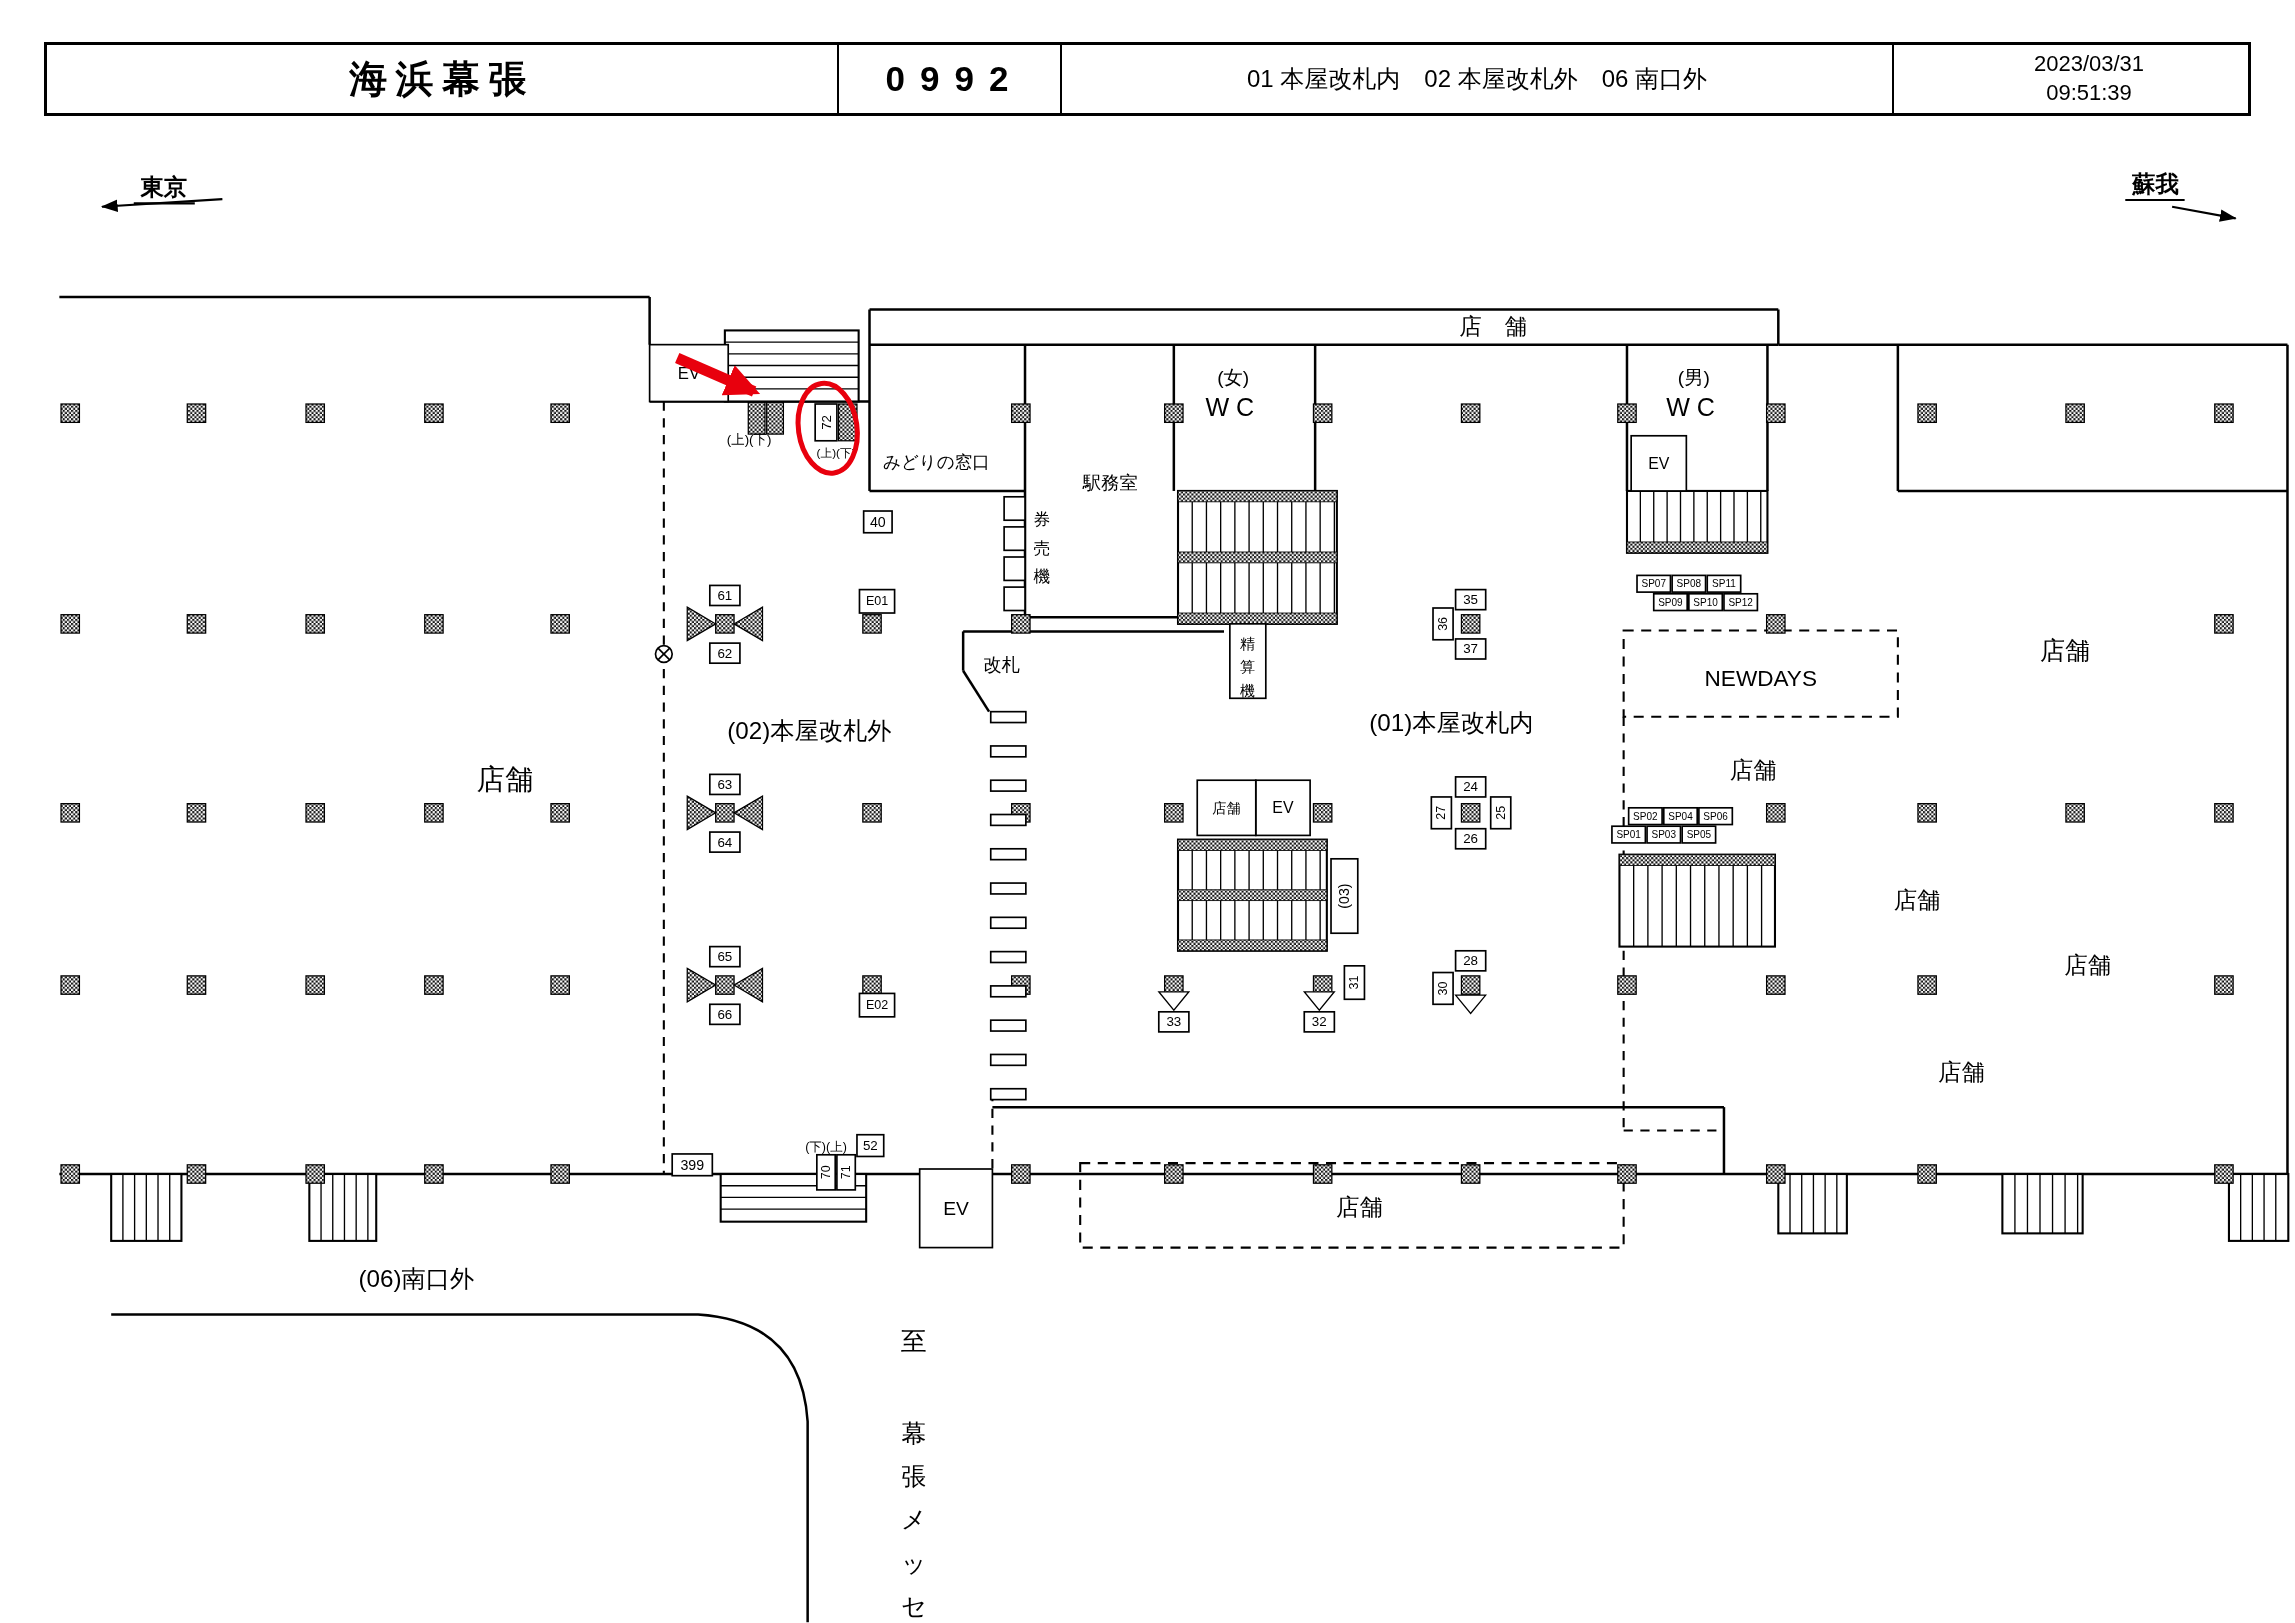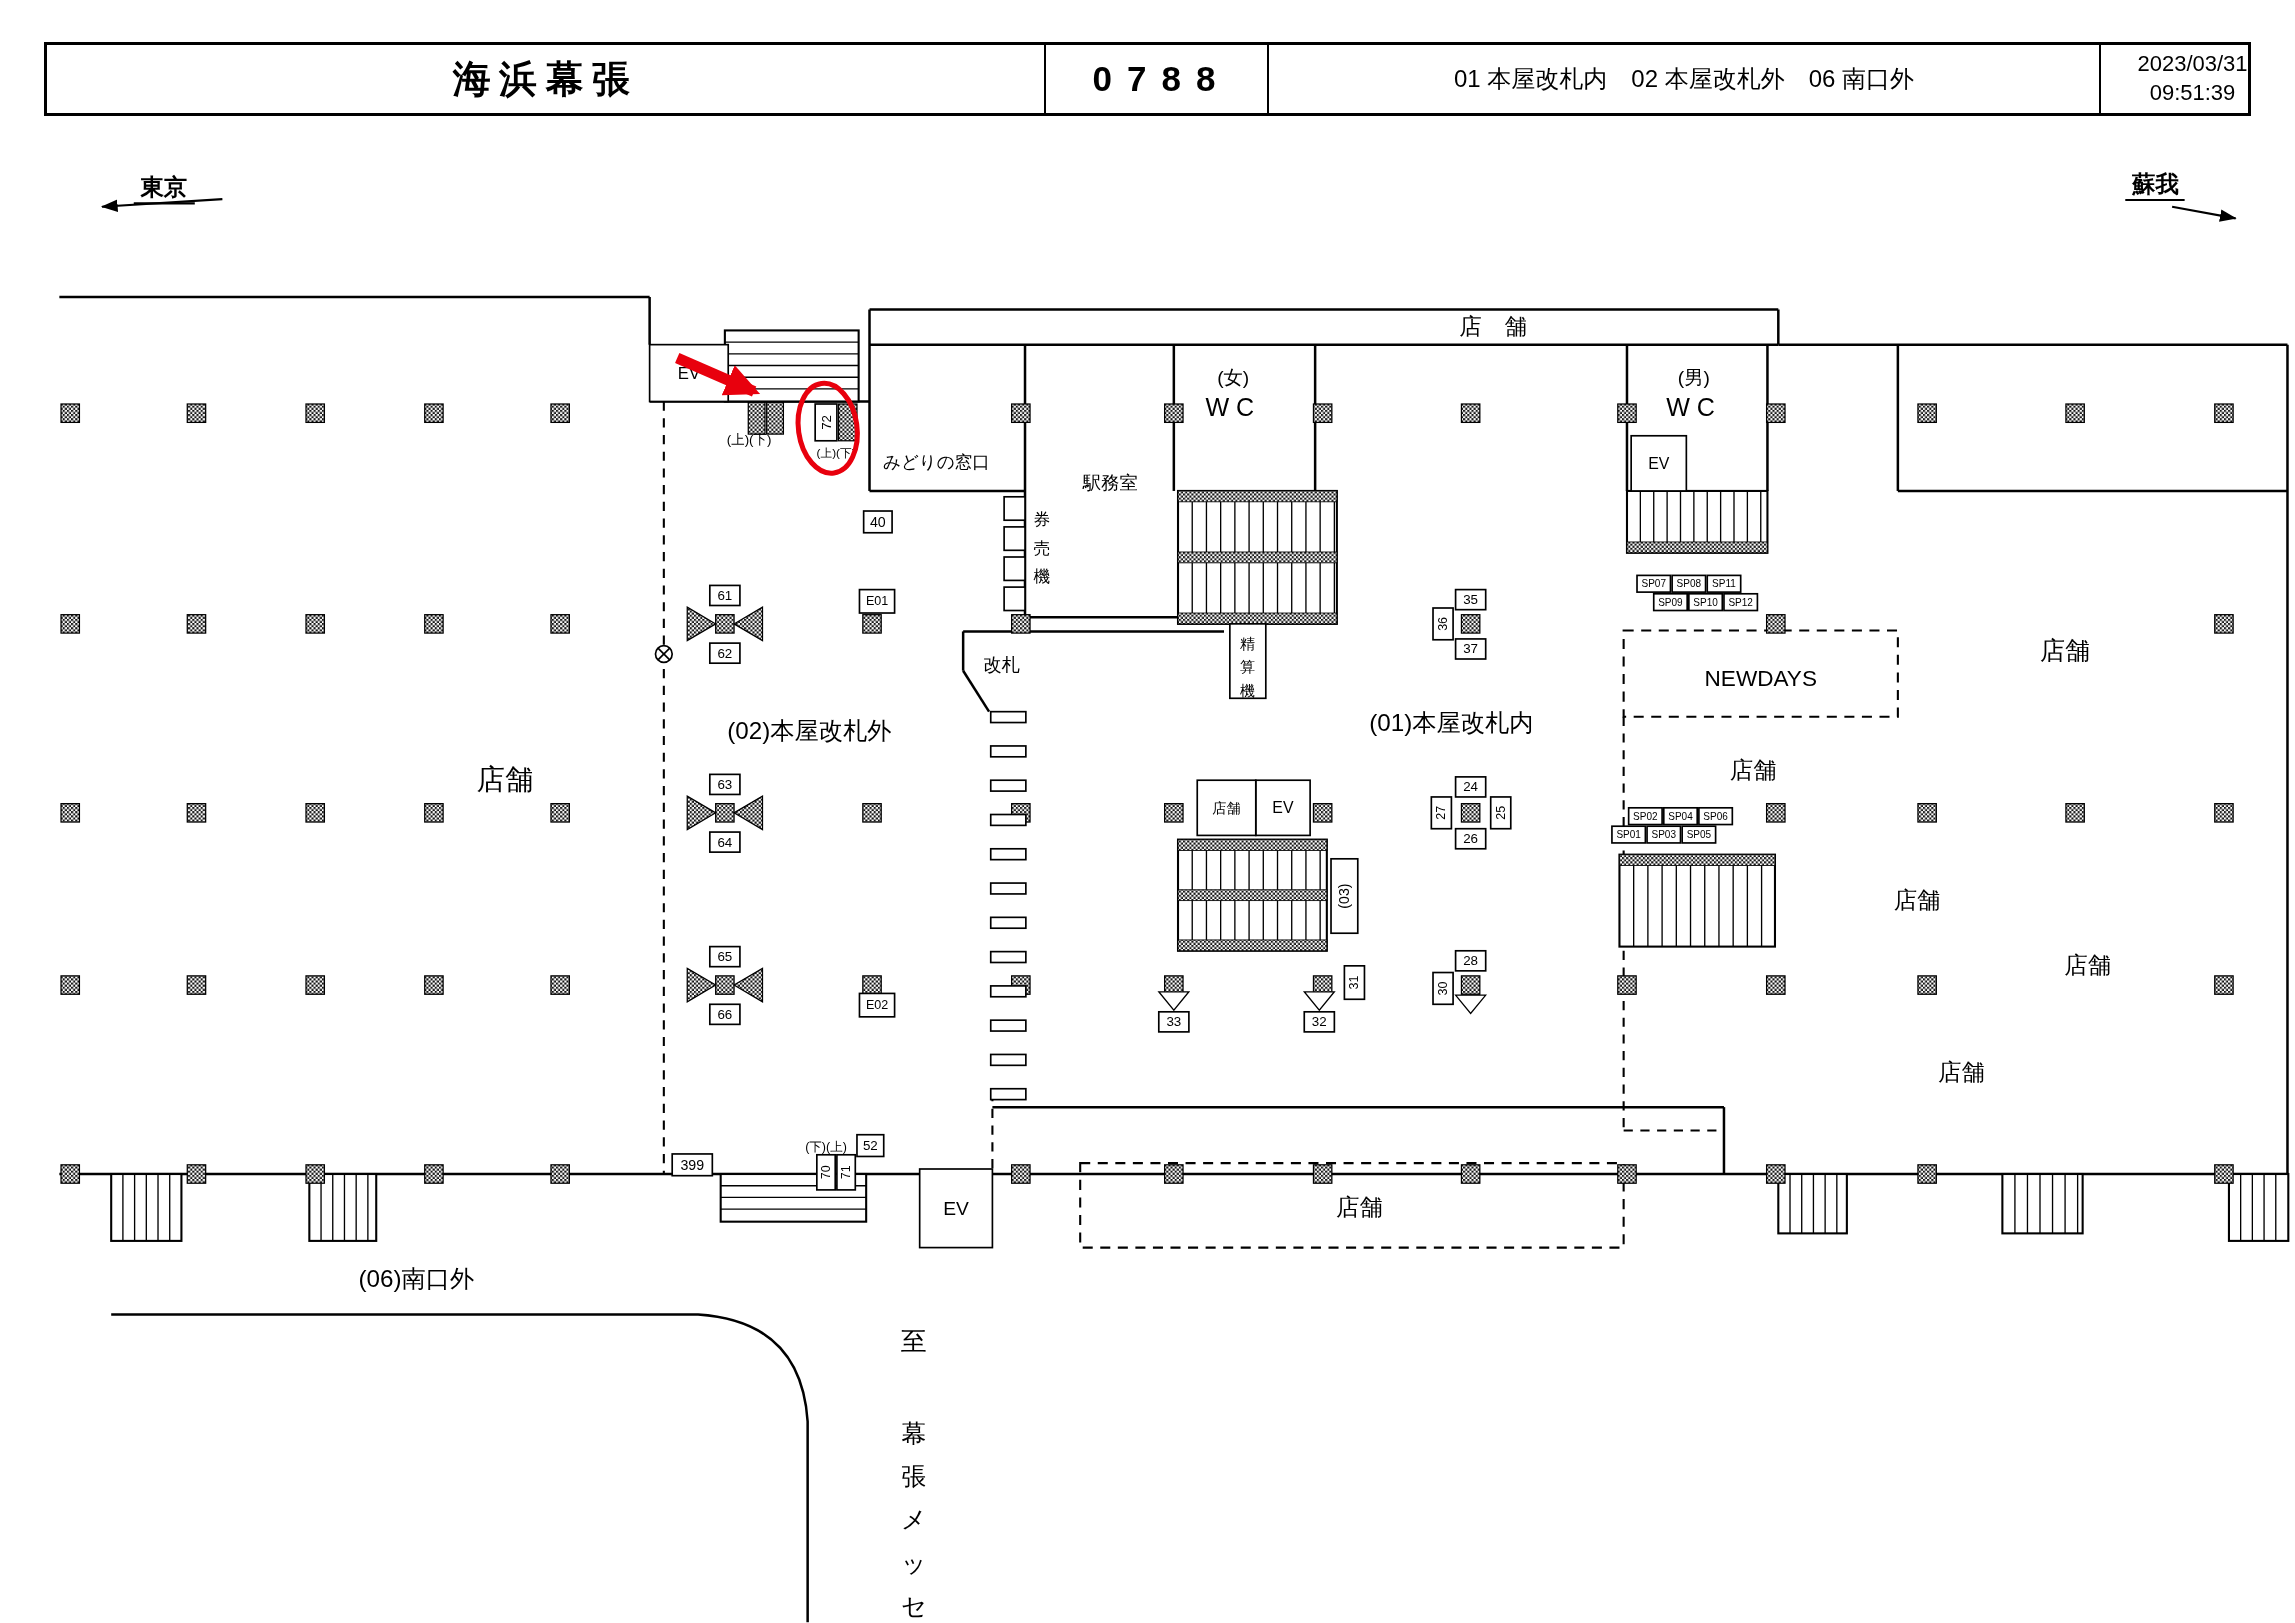--- a/index.html
+++ b/index.html
@@ -1,35 +1,35 @@
 <!DOCTYPE html>
 <html style="font-size:13.4px"><head>
 <meta charset="utf-8">
 <style>
   html,body{margin:0;padding:0;background:#fff;}
   .page{position:relative;width:2295px;height:1624px;background:#fff;overflow:hidden;
         font-family:"Liberation Sans",sans-serif;color:#000;}
   .hdr{position:absolute;left:44px;top:42px;width:2207px;height:74px;border:3.3px solid #000;
        display:flex;box-sizing:border-box;background:#fff;}
   .hcell{display:flex;align-items:center;justify-content:center;height:100%;box-sizing:border-box;white-space:pre;}
-  .c1{width:997px;font-size:38px;font-weight:bold;letter-spacing:8.4px;}
+  .c1{width:790px;font-size:38px;font-weight:bold;letter-spacing:8.4px;}
   .c2{width:223px;border-left:2.5px solid #000;font-size:35px;font-weight:bold;letter-spacing:15px;padding-left:10px;}
   .c3{width:832px;border-left:2.5px solid #000;font-size:24px;}
   .c4{flex:1;border-left:2.5px solid #000;font-size:22px;flex-direction:column;line-height:1.3;padding-left:36px;}
   svg{position:absolute;left:0;top:0;}
   svg text{font-family:"Liberation Sans",sans-serif;fill:#000;}
 </style>
 </head>
 <body>
 
 <div class="page">
 
   <div class="hdr">
     <div class="hcell c1">海浜幕張</div>
-    <div class="hcell c2">0788</div>
+    <div class="hcell c2">0992</div>
     <div class="hcell c3">01 本屋改札内　02 本屋改札外　06 南口外</div>
     <div class="hcell c4">
       <div>2023/03/31</div>
       <div>09:51:39</div>
     </div>
   </div>
 
   <svg id="plan-svg" width="2295" height="1624" viewBox="0 0 2745 1942">
     <defs>
       <pattern id="pil" width="5" height="5" patternUnits="userSpaceOnUse">

